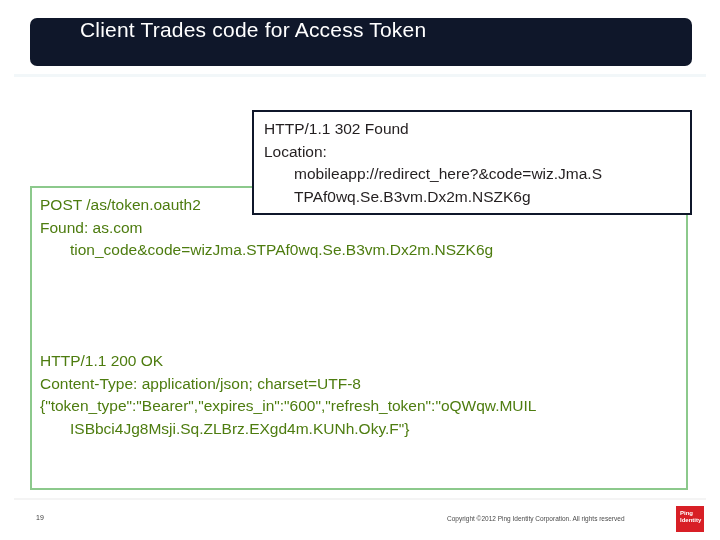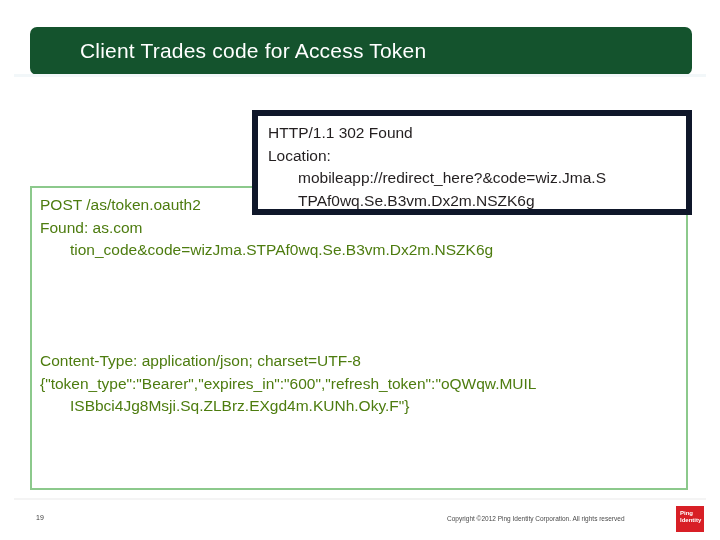--- a/index.html
+++ b/index.html
@@ -13,28 +13,27 @@
     background: #ffffff;
     font-family: "Liberation Sans", sans-serif;
     overflow: hidden;
     position: relative;
   }
 
   
   #slide-title-bar {
     position: absolute;
     left: 30px;
-    top: 27px;
+    top: 18px;
     width: 662px;
     height: 48px;
-    background: #14532d;
+    background: #0f172a;
     border-radius: 7px;
     box-sizing: border-box;
     display: flex;
-    align-items: center;
   }
   #slide-title-text {
     color: #ffffff;
     font-size: 21px;
     font-weight: 400;
     letter-spacing: 0.2px;
     padding-left: 50px;
     white-space: nowrap;
   }
   #title-underline {
@@ -72,21 +71,21 @@
   .code-line { white-space: nowrap; }
   .code-line.indent { padding-left: 30px; }
 
   
   #redirect-callout-box {
     position: absolute;
     left: 252px;
     top: 110px;
     width: 440px;
     height: 105px;
-    border: 6px solid #0f172a;
+    border: 2px solid #0f172a;
     background: #ffffff;
     box-sizing: border-box;
   }
   #redirect-callout-text {
     position: absolute;
     left: 10px;
     top: 6px;
     font-size: 15.5px;
     color: #231f20;
     line-height: 22.5px;
@@ -146,20 +145,21 @@
 
 <div id="http-exchange-box">
 
   <div class="code-block" id="request-block">
     <div class="code-line">POST /as/token.oauth2</div>
     <div class="code-line">Found: as.com</div>
     <div class="code-line indent">tion_code&amp;code=wizJma.STPAf0wq.Se.B3vm.Dx2m.NSZK6g</div>
   </div>
 
   <div class="code-block" id="response-block">
+    <div class="code-line">HTTP/1.1 200 OK</div>
     <div class="code-line">Content-Type: application/json; charset=UTF-8</div>
     <div class="code-line">{"token_type":"Bearer","expires_in":"600","refresh_token":"oQWqw.MUIL</div>
     <div class="code-line indent">ISBbci4Jg8Msji.Sq.ZLBrz.EXgd4m.KUNh.Oky.F"}</div>
   </div>
 
 </div>
 
 <div id="redirect-callout-box">
   <div id="redirect-callout-text">
     <div class="code-line">HTTP/1.1 302 Found</div>

